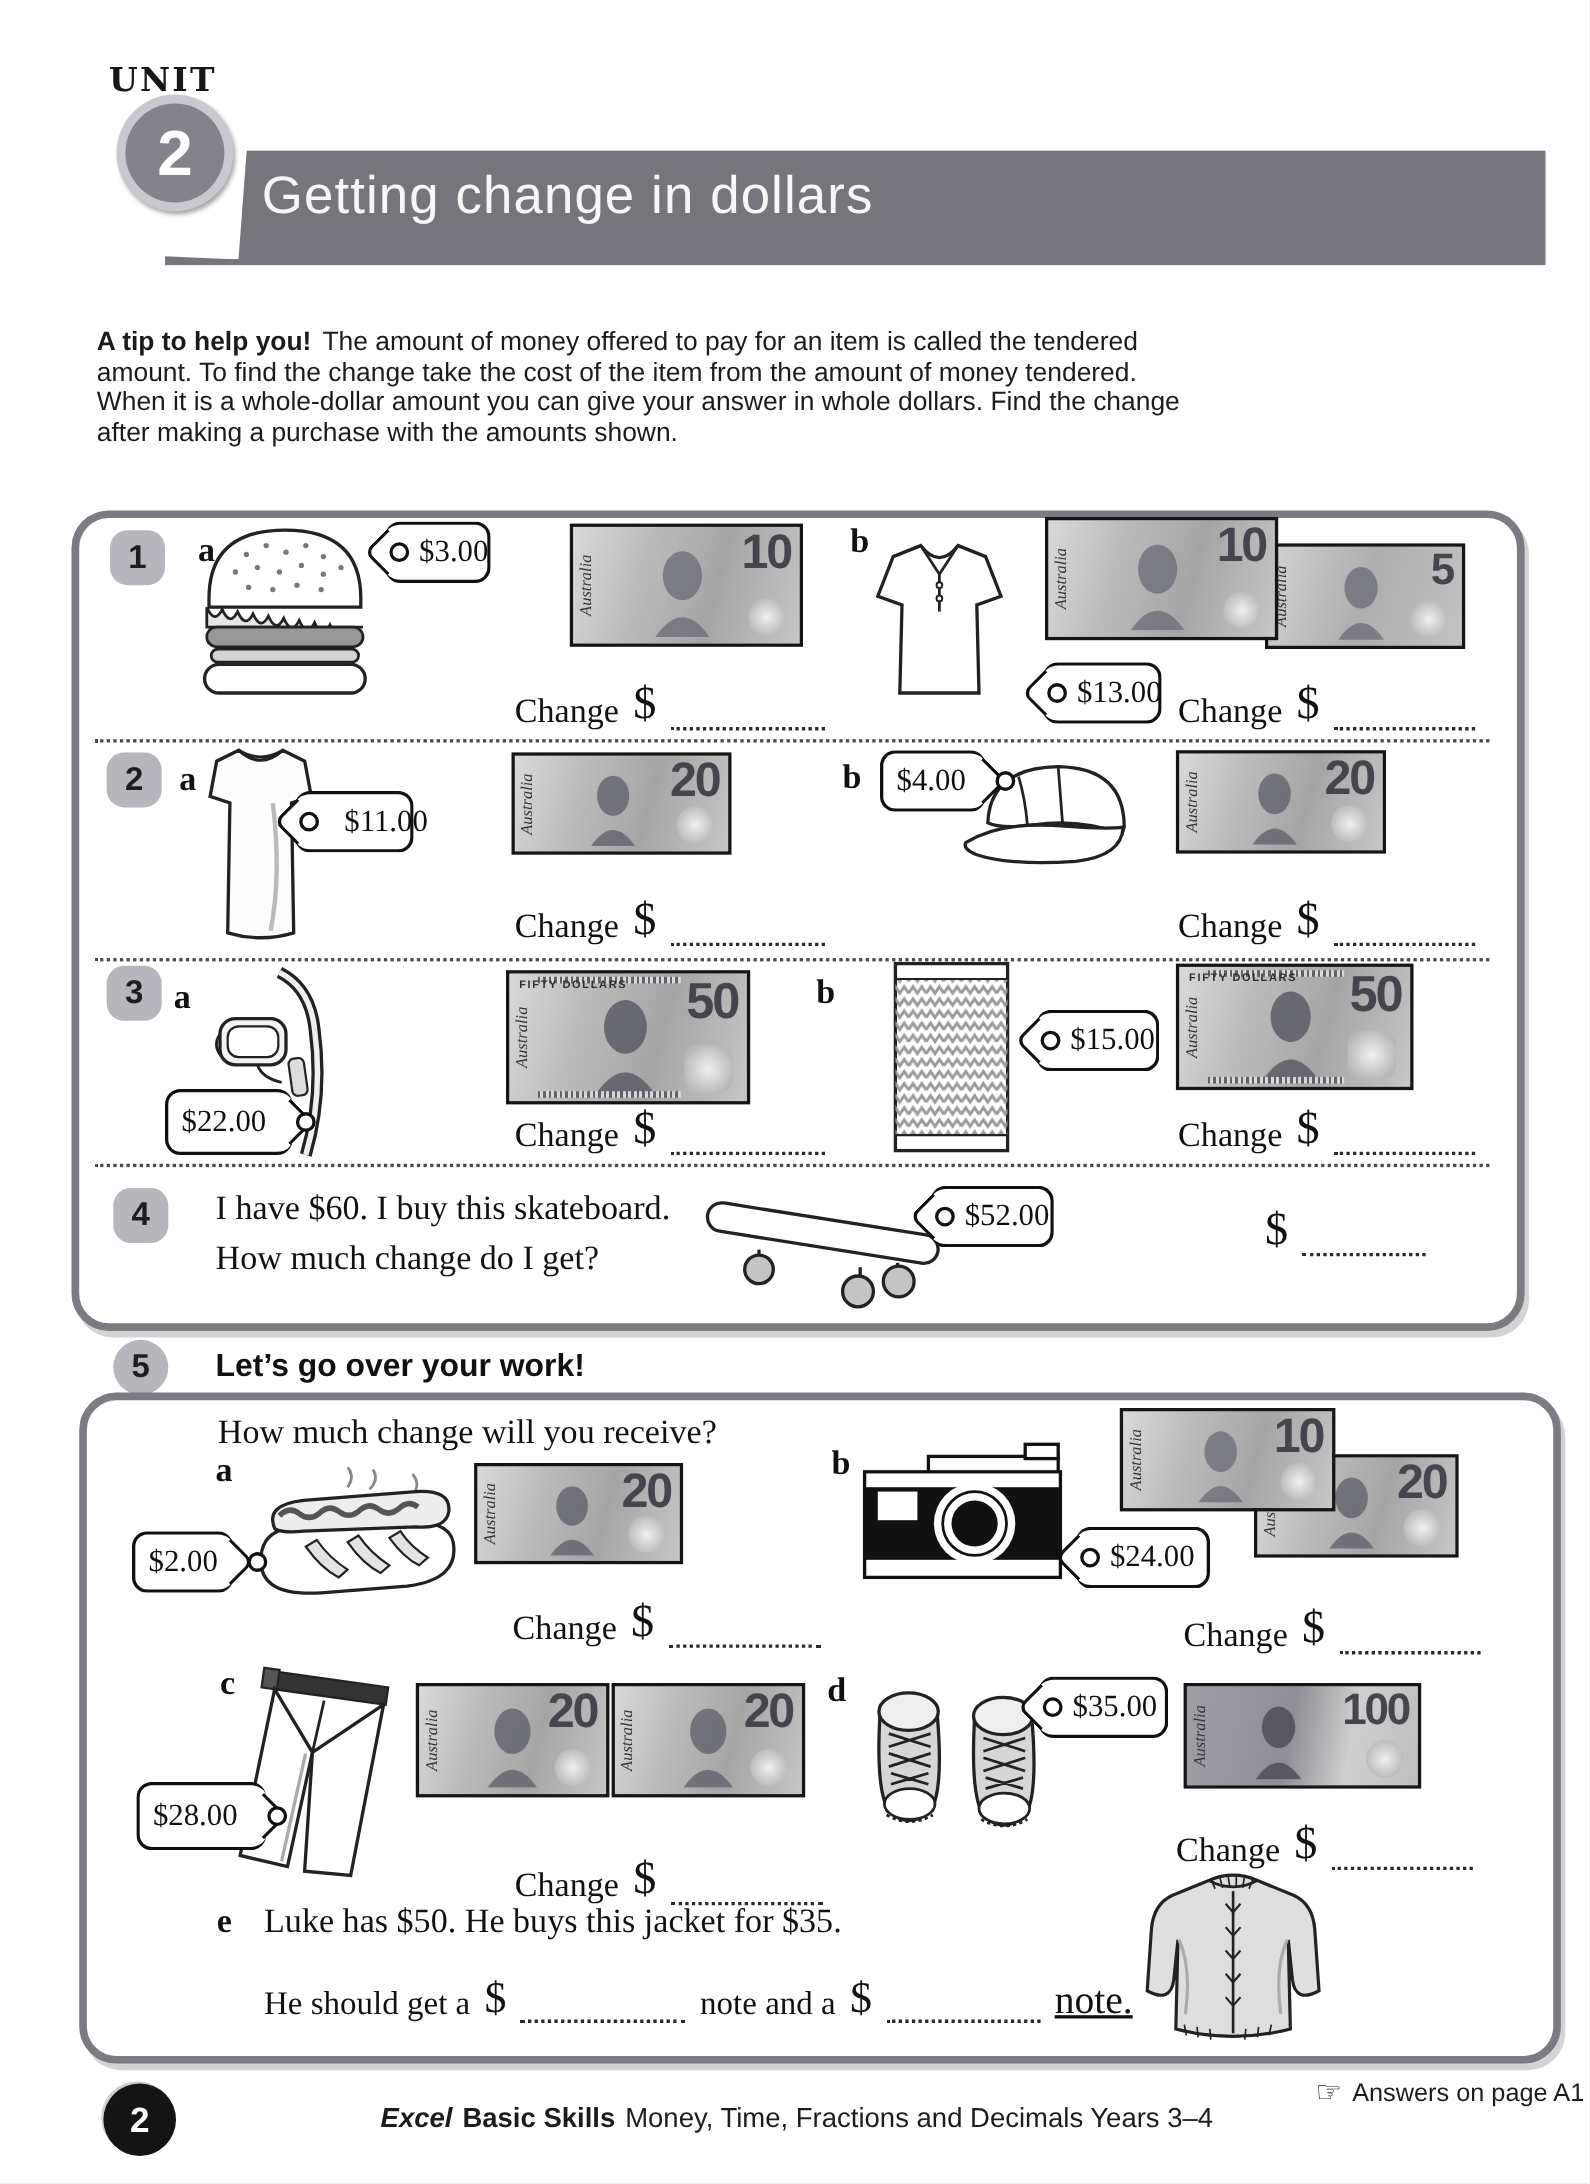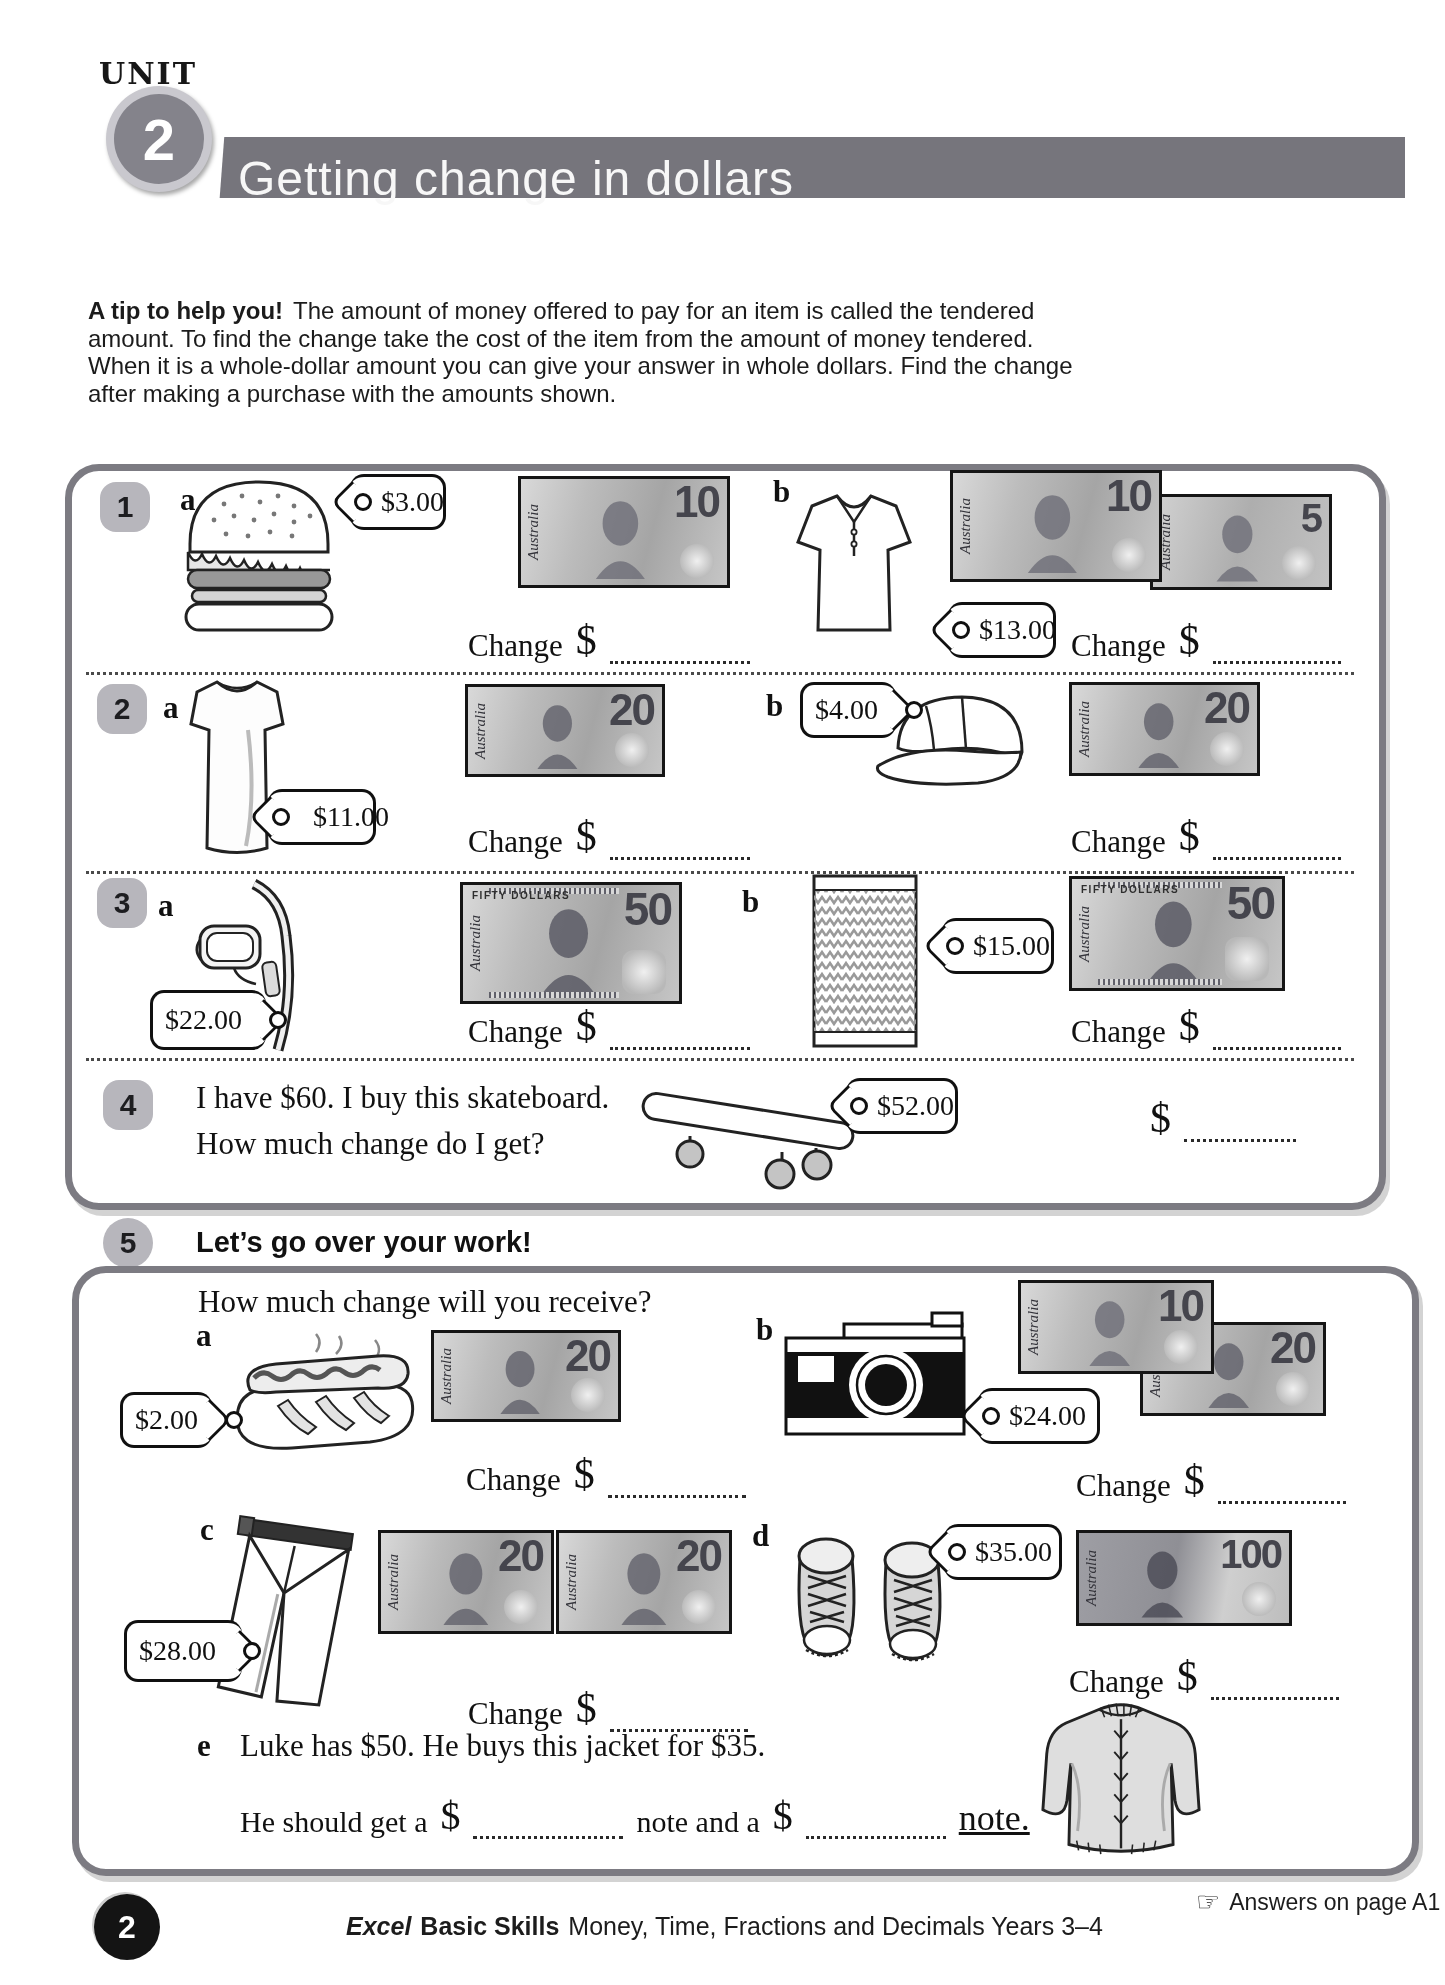--- a/index.html
+++ b/index.html
@@ -1,20 +1,20 @@
 <!DOCTYPE html>
 <html><head>
 <meta charset="utf-8">
 <style>
   html,body{margin:0;padding:0;background:#e8e8e8;}
   #page{position:relative;width:1445px;height:1985px;background:#ffffff;overflow:hidden;
         font-family:"Liberation Sans",sans-serif;color:#111;}
 
   
-  .banner{position:absolute;left:150px;top:137px;width:1255px;height:61px;background:#76757c;}
+  .banner{position:absolute;left:150px;top:137px;width:1255px;height:104px;background:#76757c;}
   .banner-text{padding-left:88px;line-height:84px;font-size:48px;letter-spacing:1px;color:#f7f7f7;
                font-family:"Liberation Sans",sans-serif;font-weight:400;}
   .flag{position:absolute;left:62px;top:30px;width:172px;height:206px;background:#ffffff;
         clip-path:polygon(1% 3%,99% 0%,90% 100%,9% 97%);
         filter:drop-shadow(5px 6px 3px rgba(0,0,0,.35));z-index:2;}
   .unit-label{position:absolute;left:62px;top:56px;width:172px;text-align:center;z-index:3;
         font-family:"DejaVu Serif",serif;font-weight:bold;font-size:30px;letter-spacing:2px;color:#171717;}
   .unit-circle{position:absolute;left:106px;top:86px;width:106px;height:106px;border-radius:50%;
         background:#c9c8ce;z-index:4;display:flex;align-items:center;justify-content:center;
         box-shadow:2px 3px 4px rgba(0,0,0,.35);}
@@ -203,21 +203,21 @@
 
   <div class="qbadge" style="left:97px;top:684px;">2</div>
   <div class="qletter" style="left:163px;top:690px;">a</div>
 
   <svg class="item" style="left:186px;top:676px;" width="102" height="184" viewBox="0 0 102 184">
     <path d="M31,6 L11,16 L5,48 L23,54 L21,172 Q51,181 81,172 L79,54 L97,48 L91,16 L71,6 Q51,24 31,6 Z" fill="#fdfdfd" stroke="#222" stroke-width="3"></path>
     <path d="M31,6 Q51,18 71,6" fill="none" stroke="#222" stroke-width="2.5"></path>
     <path d="M62,54 Q70,120 60,170" fill="none" stroke="#bbb" stroke-width="4"></path>
   </svg>
 
-  <div class="tag pl" style="left:268px;top:789px;width:108px;gap:23px;">
+  <div class="tag pl" style="left:268px;top:719px;width:108px;gap:23px;">
     <span class="hole"></span>
     <span class="amt">$11.00</span>
   </div>
 
   <div class="note n20" style="left:465px;top:684px;width:200px;height:93px;">
     <span class="script">Australia</span>
     <svg class="face" viewBox="0 0 60 80">
       <ellipse cx="30" cy="30" rx="16" ry="20" fill="#62626c" opacity=".8"></ellipse>
       <path d="M8,80 Q30,48 52,80 Z" fill="#62626c" opacity=".8"></path>
     </svg>

